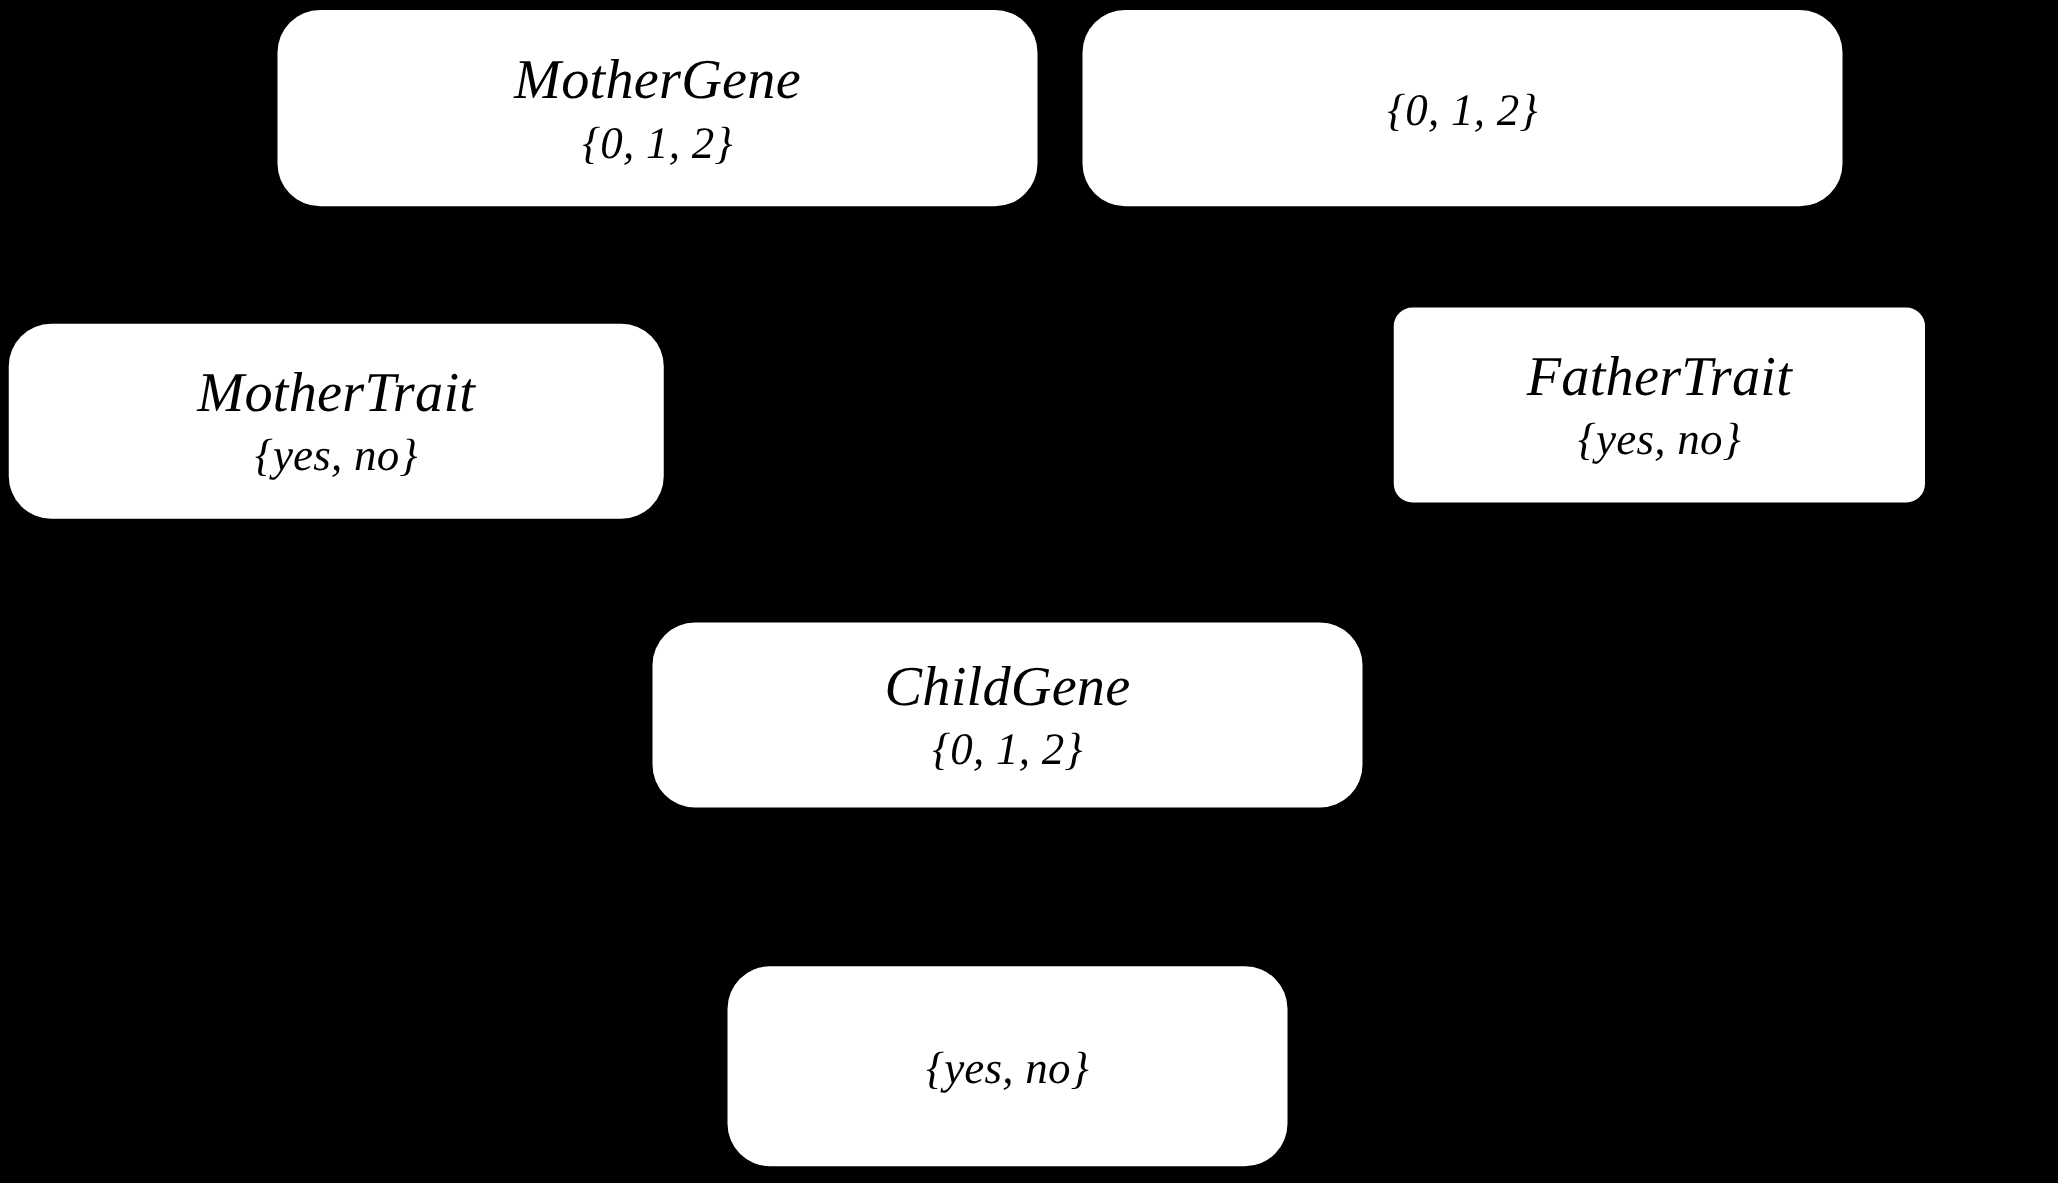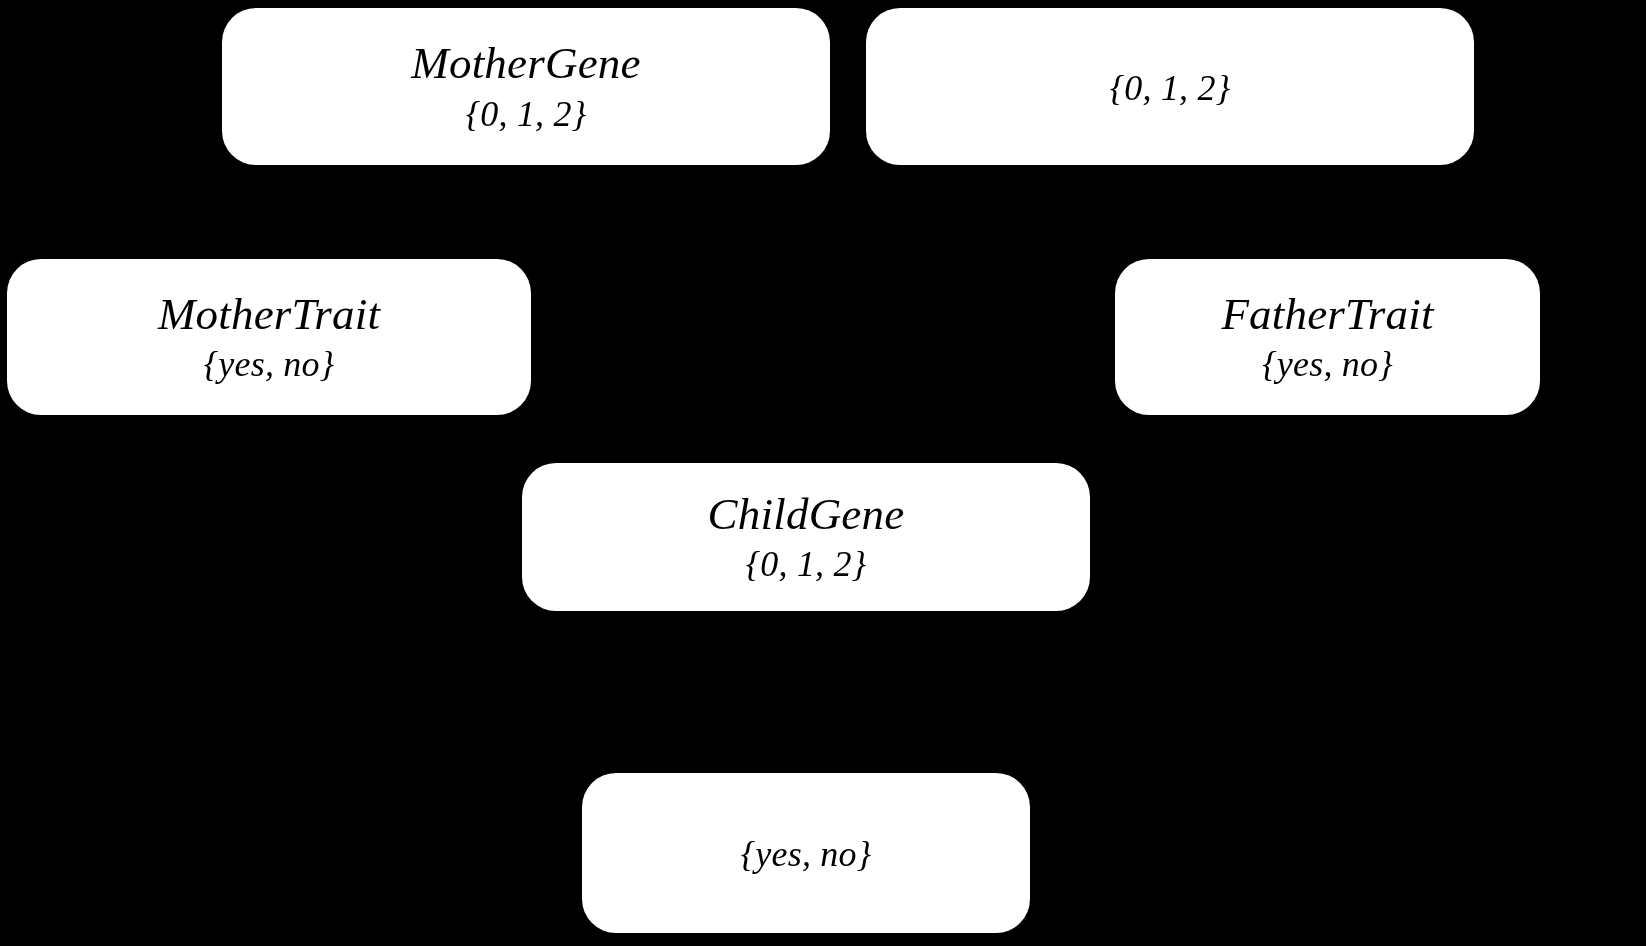--- a/index.html
+++ b/index.html
@@ -39,22 +39,22 @@
     font-size: 36px;
     letter-spacing: 0.2px;
     white-space: nowrap;
     margin-top: 4px;
   }
 
   
   #node-mother-gene  { left: 222px;  top: 8px;   width: 608px;  height: 157px; }
   #node-father-gene  { left: 866px;  top: 8px;   width: 608px;  height: 157px; }
   #node-mother-trait { left: 7px;    top: 259px; width: 524px;  height: 156px; }
-  #node-father-trait { left: 1115px; top: 259px; width: 425px;  height: 156px; }
-  #node-child-gene   { left: 522px;  top: 463px; width: 568px;  height: 148px; }
+  #node-father-trait { left: 1115px; top: 246px; width: 425px;  height: 156px; border-radius: 15px; }
+  #node-child-gene   { left: 522px;  top: 498px; width: 568px;  height: 148px; }
   #node-child-trait  { left: 582px;  top: 773px; width: 448px;  height: 160px; }
 </style>
 </head>
 <body>
 
 <div id="canvas">
 
   <div class="node" id="node-mother-gene">
     <span class="title">MotherGene</span>
     <span class="domain">{0, 1, 2}</span>

